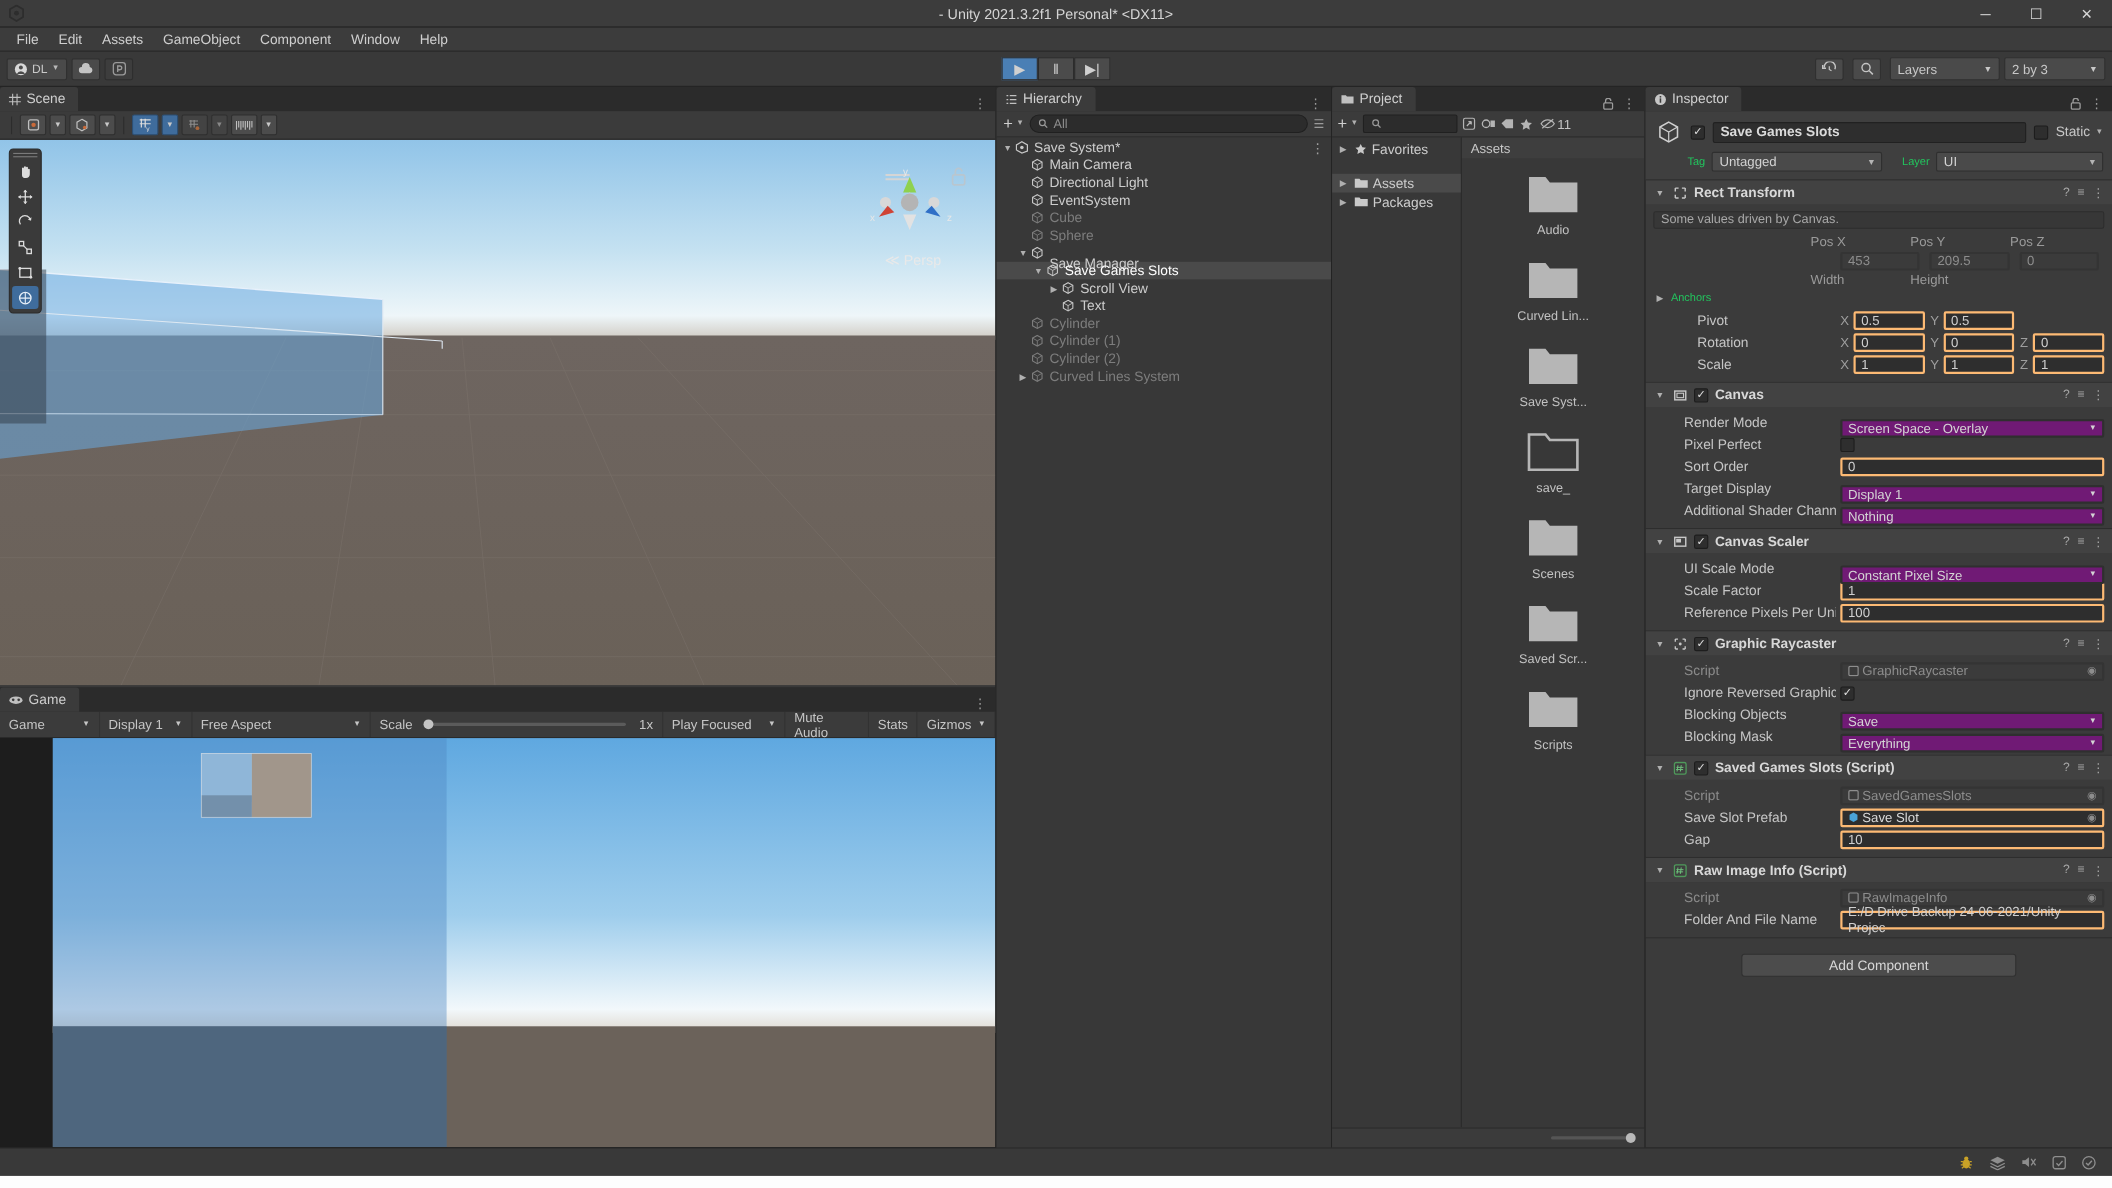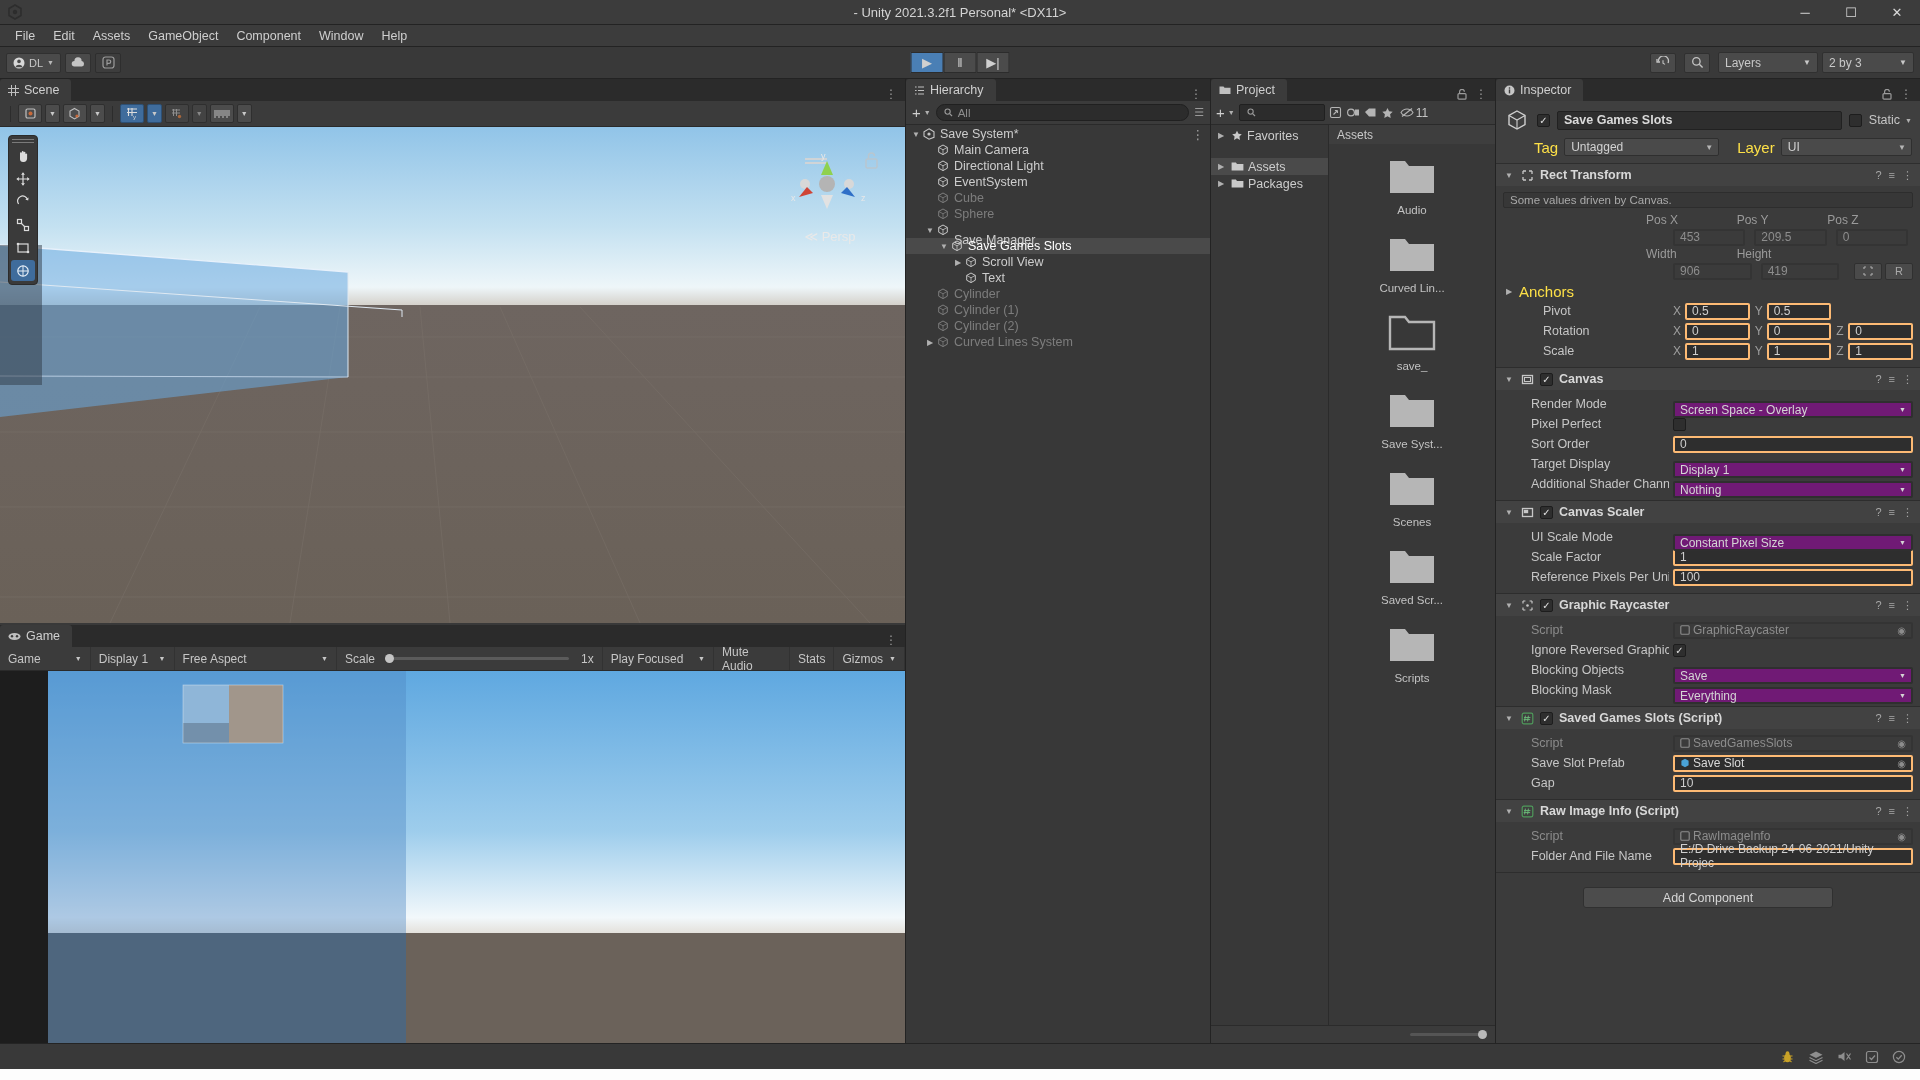--- a/index.html
+++ b/index.html
@@ -122,21 +122,21 @@
   .chk { width:13px; height:13px; background:#2e2e2e; border:1px solid #1d1d1d;
     border-radius:2px; display:flex; align-items:center; justify-content:center;
     color:#e0e0e0; font-size:10px; flex:none; }
   .name-field { flex:1; height:19px; background:#2e2e2e; border:1px solid #212121;
     border-radius:2px; display:flex; align-items:center; padding:0 6px;
     font-size:12.5px; font-weight:bold; color:#dadada; }
   .static-wrap { display:flex; align-items:center; gap:5px; font-size:12.5px;
     color:#c6c6c6; }
   .insp-row2 { display:flex; align-items:center; gap:6px; margin-top:5px;
     padding-left:30px; }
-  .lbl-sm { font-size:15px; color:#fde047; }
+  .lbl-sm { font-size:10px; color:#22c55e; }
   .dd { height:18px; background:#4a4a4a; border:1px solid #2f2f2f; border-radius:2px;
     display:flex; align-items:center; padding:0 6px; font-size:12px; color:#d2d2d2;
     position:relative; }
   .dd .arrow { position:absolute; right:5px; font-size:8px; color:#b5b5b5; }
 
   .comp { border-bottom:1px solid #2d2d2d; }
   .comp-head { height:22px; background:#424242; display:flex; align-items:center;
     gap:6px; padding:0 7px; }
   .comp-title { font-size:12.5px; font-weight:bold; color:#d8d8d8; }
   .comp-head .right { margin-left:auto; display:flex; align-items:center; gap:7px;
@@ -789,29 +789,29 @@
               <div class="lbl">Audio</div>
             </div>
             <div class="asset">
               <div><svg width="48" height="38" viewBox="0 0 48 38">
                   <path d="M2 3h15l4 5h25v27H2z" fill="#b6b6b6"></path>
                 </svg></div>
               <div class="lbl">Curved Lin...</div>
             </div>
             <div class="asset">
               <div><svg width="48" height="38" viewBox="0 0 48 38">
+                  <path d="M2 3h15l4 5h25v27H2z" fill="#b6b6b6"></path>
+                </svg></div>
+              <div class="lbl">Save Syst...</div>
+            </div>
+            <div class="asset">
+              <div><svg width="48" height="38" viewBox="0 0 48 38">
                   <path d="M2 3h15l4 5h25v27H2z" fill="none" stroke="#b6b6b6" stroke-width="2.4"></path>
                 </svg></div>
               <div class="lbl">save_</div>
-            </div>
-            <div class="asset">
-              <div><svg width="48" height="38" viewBox="0 0 48 38">
-                  <path d="M2 3h15l4 5h25v27H2z" fill="#b6b6b6"></path>
-                </svg></div>
-              <div class="lbl">Save Syst...</div>
             </div>
             <div class="asset">
               <div><svg width="48" height="38" viewBox="0 0 48 38">
                   <path d="M2 3h15l4 5h25v27H2z" fill="#b6b6b6"></path>
                 </svg></div>
               <div class="lbl">Scenes</div>
             </div>
             <div class="asset">
               <div><svg width="48" height="38" viewBox="0 0 48 38">
                   <path d="M2 3h15l4 5h25v27H2z" fill="#b6b6b6"></path>
@@ -915,33 +915,20 @@
               <div class="fl"></div>
               <div class="fv ro" style="margin-right: 5px;">453</div>
               <div class="fv ro" style="margin-right: 5px;">209.5</div>
               <div class="fv ro" style="margin-right: 5px;">0</div>
             </div>
             <div class="colhead">
               <div class="spacer"></div>
               <div class="h">Width</div>
               <div class="h">Height</div>
               <div class="h"></div>
-            </div>
-            <div class="frow">
-              <div class="fl"></div>
-              <div class="fv ro" style="margin-right:5px">906</div>
-              <div class="fv ro" style="margin-right:5px">419</div>
-              <div style="flex:1;display:flex;gap:3px;justify-content:flex-end">
-                <div style="width:28px;height:17px;background:#4a4a4a;border:1px solid #303030;border-radius:2px;display:flex;align-items:center;justify-content:center">
-                  <svg width="10" height="10" viewBox="0 0 10 10">
-                    <path d="M1 1h2M1 1v2M9 1H7M9 1v2M1 9h2M1 9V7M9 9H7M9 9V7" stroke="#a9a9a9" stroke-width="1.2" fill="none"></path>
-                  </svg>
-                </div>
-                <div style="width:28px;height:17px;background:#4a4a4a;border:1px solid #303030;border-radius:2px;display:flex;align-items:center;justify-content:center;font-size:11px;color:#a9a9a9">R</div>
-              </div>
             </div>
             <div class="frow">
               <span class="tri">▶</span>
               <span class="lbl-sm">Anchors</span>
             </div>
             <div class="frow">
               <div class="fl" style="padding-left: 12px;">Pivot</div>
               <div class="trip">
                 <div class="cell">
                   <span class="axis">X</span>

